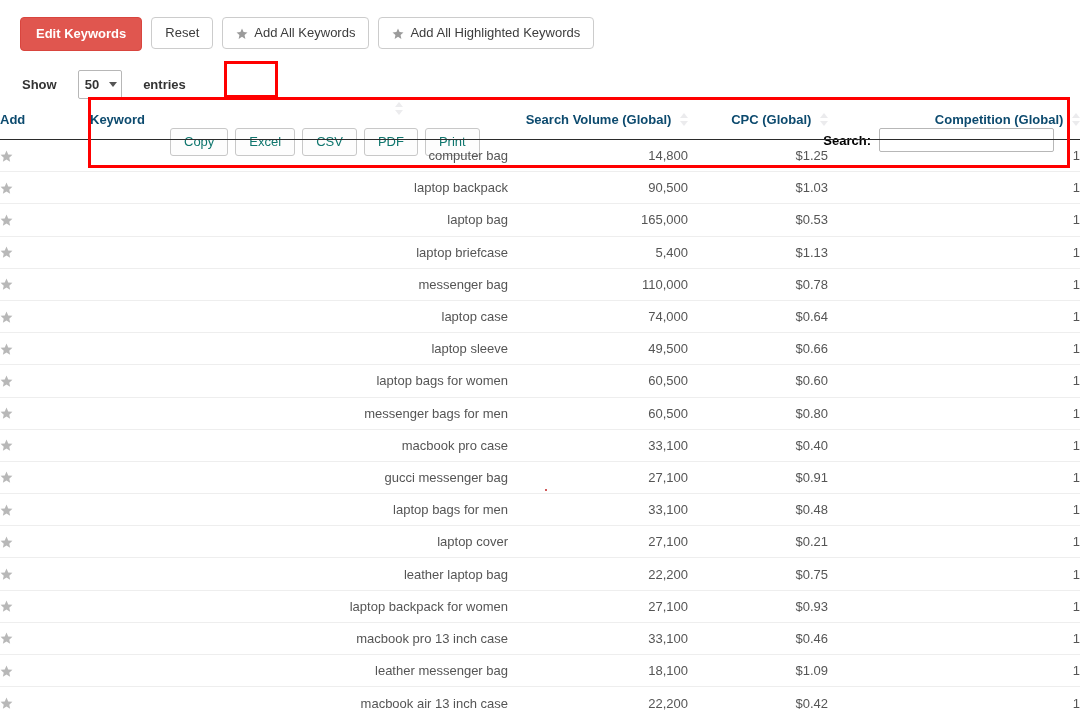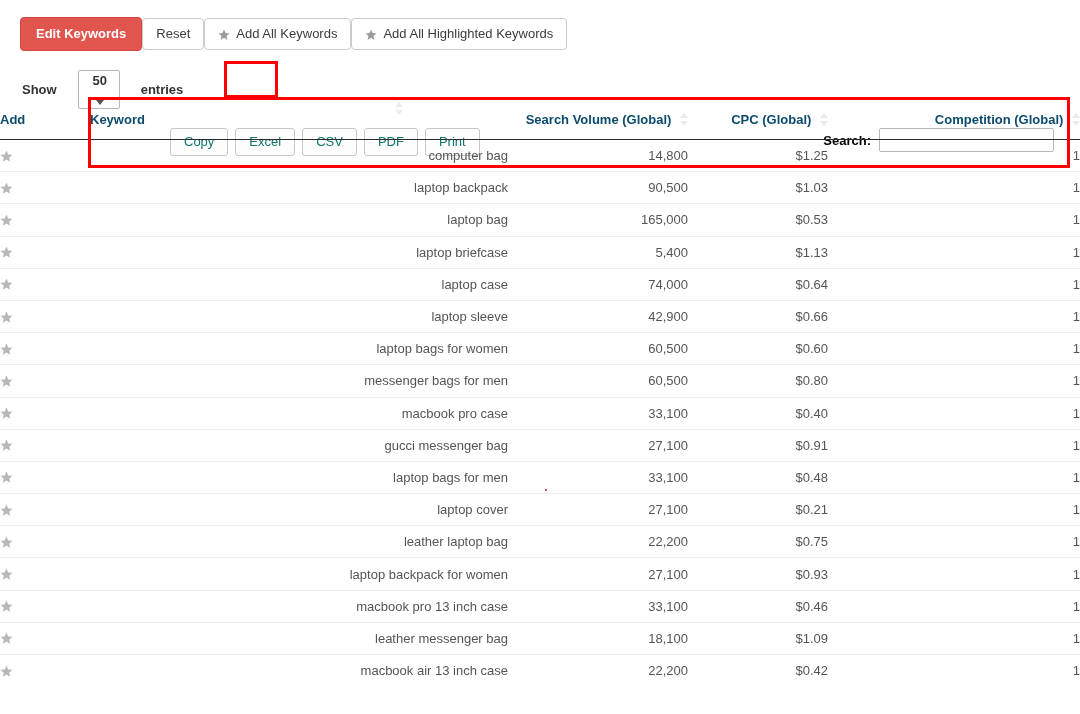--- a/index.html
+++ b/index.html
@@ -15,21 +15,22 @@
     width: 1080px;
     height: 714px;
     background: #fff;
   }
 
   
   .action-bar {
     position: absolute;
     left: 20px; top: 17px;
     display: flex;
-    align-items: center;
+    align-items: flex-start;
+    gap: 9px;
   }
   .btn {
     font-family: "Liberation Sans", sans-serif;
     font-size: 13px;
     line-height: 1;
     padding: 8px 13px 9px;
     border-radius: 4px;
     border: 1px solid #cccccc;
     background: #ffffff;
     color: #3c3c3c;
@@ -77,23 +78,22 @@
     justify-content: space-between;
     gap: 10px;
     border: 1px solid #b7b7b7;
     background: #fff;
     border-radius: 2px;
     padding: 2px 4px 3px 6px;
     font-size: 13px;
     font-weight: bold;
     color: #333;
     min-width: 42px;
-    height: 39px;
+    height: 29px;
     cursor: pointer;
-    flex-direction: column;
   }
   .sel-caret {
     width: 0; height: 0;
     border-left: 4px solid transparent;
     border-right: 4px solid transparent;
     border-top: 5px solid #555;
   }
 
   .export-group {
     position: absolute;
@@ -358,31 +358,40 @@
                 </svg></span></td>
             <td class="c-name">laptop briefcase</td>
             <td class="c-num">5,400</td>
             <td class="c-num">$1.13</td>
             <td class="c-num">1</td>
           </tr>
           <tr>
             <td class="c-star"><span class="row-star"><svg viewBox="0 0 16 16">
                   <polygon points="8,0.6 10.1,5.4 15.3,5.9 11.4,9.4 12.5,14.5 8,11.8 3.5,14.5 4.6,9.4 0.7,5.9 5.9,5.4" fill="#b8b8b8"></polygon>
                 </svg></span></td>
+            <td class="c-name">messenger bag</td>
+            <td class="c-num">110,000</td>
+            <td class="c-num">$0.78</td>
+            <td class="c-num">1</td>
+          </tr>
+          <tr>
+            <td class="c-star"><span class="row-star"><svg viewBox="0 0 16 16">
+                  <polygon points="8,0.6 10.1,5.4 15.3,5.9 11.4,9.4 12.5,14.5 8,11.8 3.5,14.5 4.6,9.4 0.7,5.9 5.9,5.4" fill="#b8b8b8"></polygon>
+                </svg></span></td>
             <td class="c-name">laptop case</td>
             <td class="c-num">74,000</td>
             <td class="c-num">$0.64</td>
             <td class="c-num">1</td>
           </tr>
           <tr>
             <td class="c-star"><span class="row-star"><svg viewBox="0 0 16 16">
                   <polygon points="8,0.6 10.1,5.4 15.3,5.9 11.4,9.4 12.5,14.5 8,11.8 3.5,14.5 4.6,9.4 0.7,5.9 5.9,5.4" fill="#b8b8b8"></polygon>
                 </svg></span></td>
             <td class="c-name">laptop sleeve</td>
-            <td class="c-num">42,900</td>
+            <td class="c-num">49,500</td>
             <td class="c-num">$0.66</td>
             <td class="c-num">1</td>
           </tr>
           <tr>
             <td class="c-star"><span class="row-star"><svg viewBox="0 0 16 16">
                   <polygon points="8,0.6 10.1,5.4 15.3,5.9 11.4,9.4 12.5,14.5 8,11.8 3.5,14.5 4.6,9.4 0.7,5.9 5.9,5.4" fill="#b8b8b8"></polygon>
                 </svg></span></td>
             <td class="c-name">laptop bags for women</td>
             <td class="c-num">60,500</td>
             <td class="c-num">$0.60</td>

